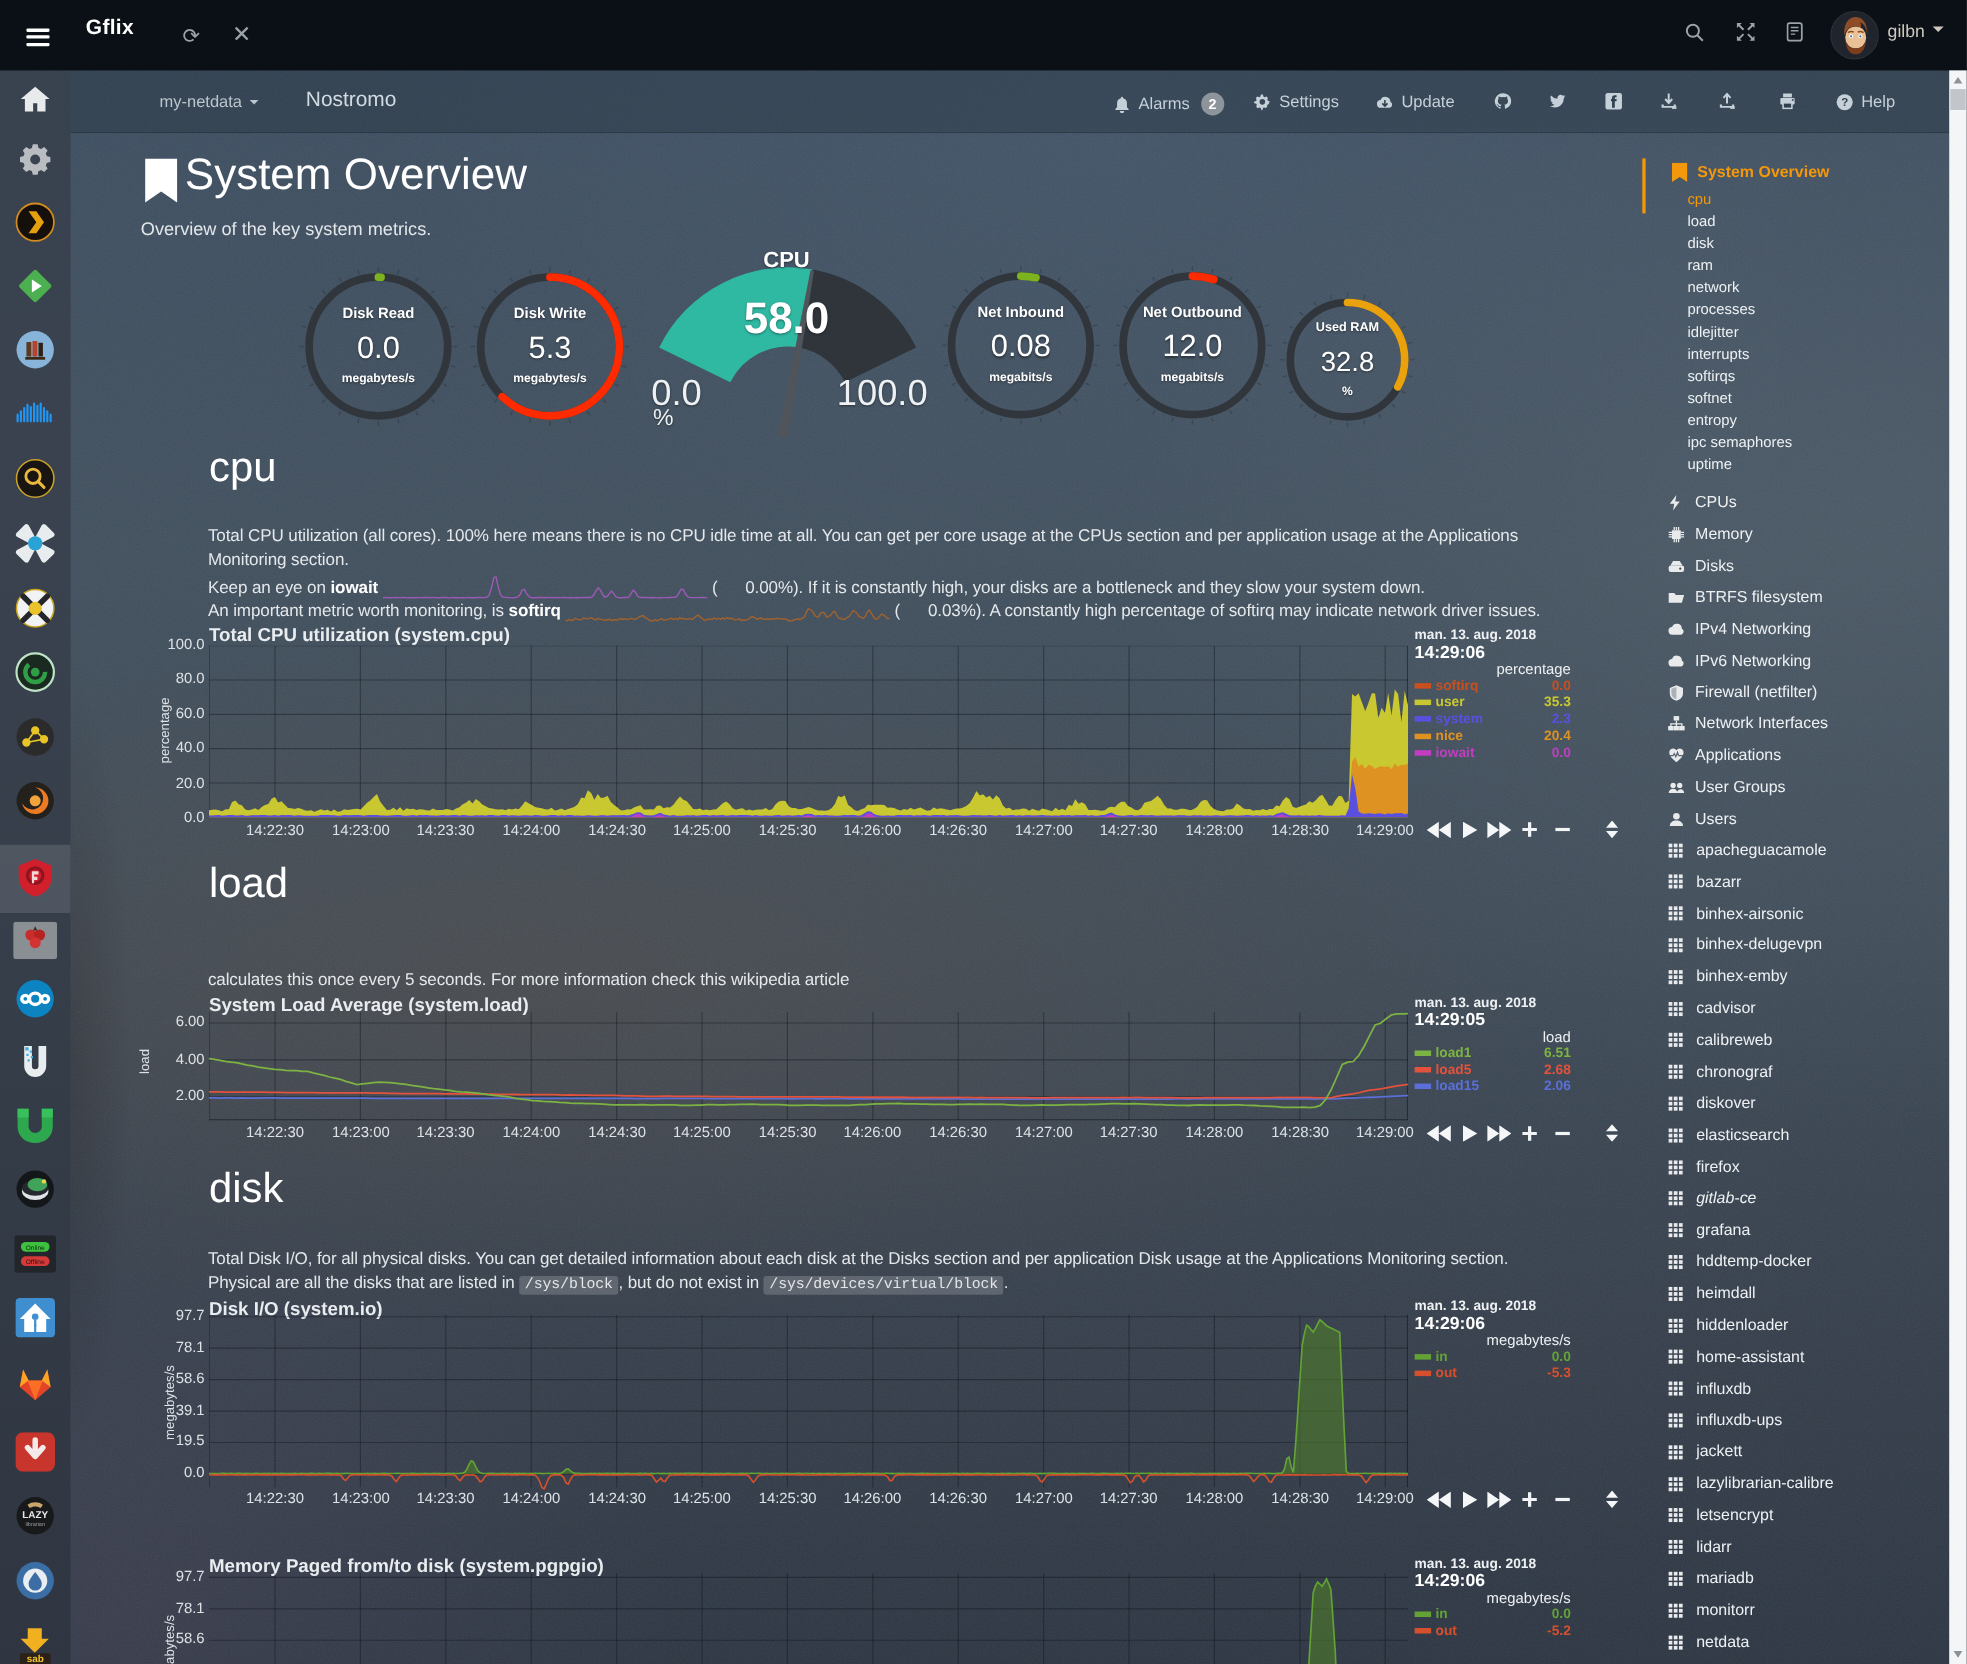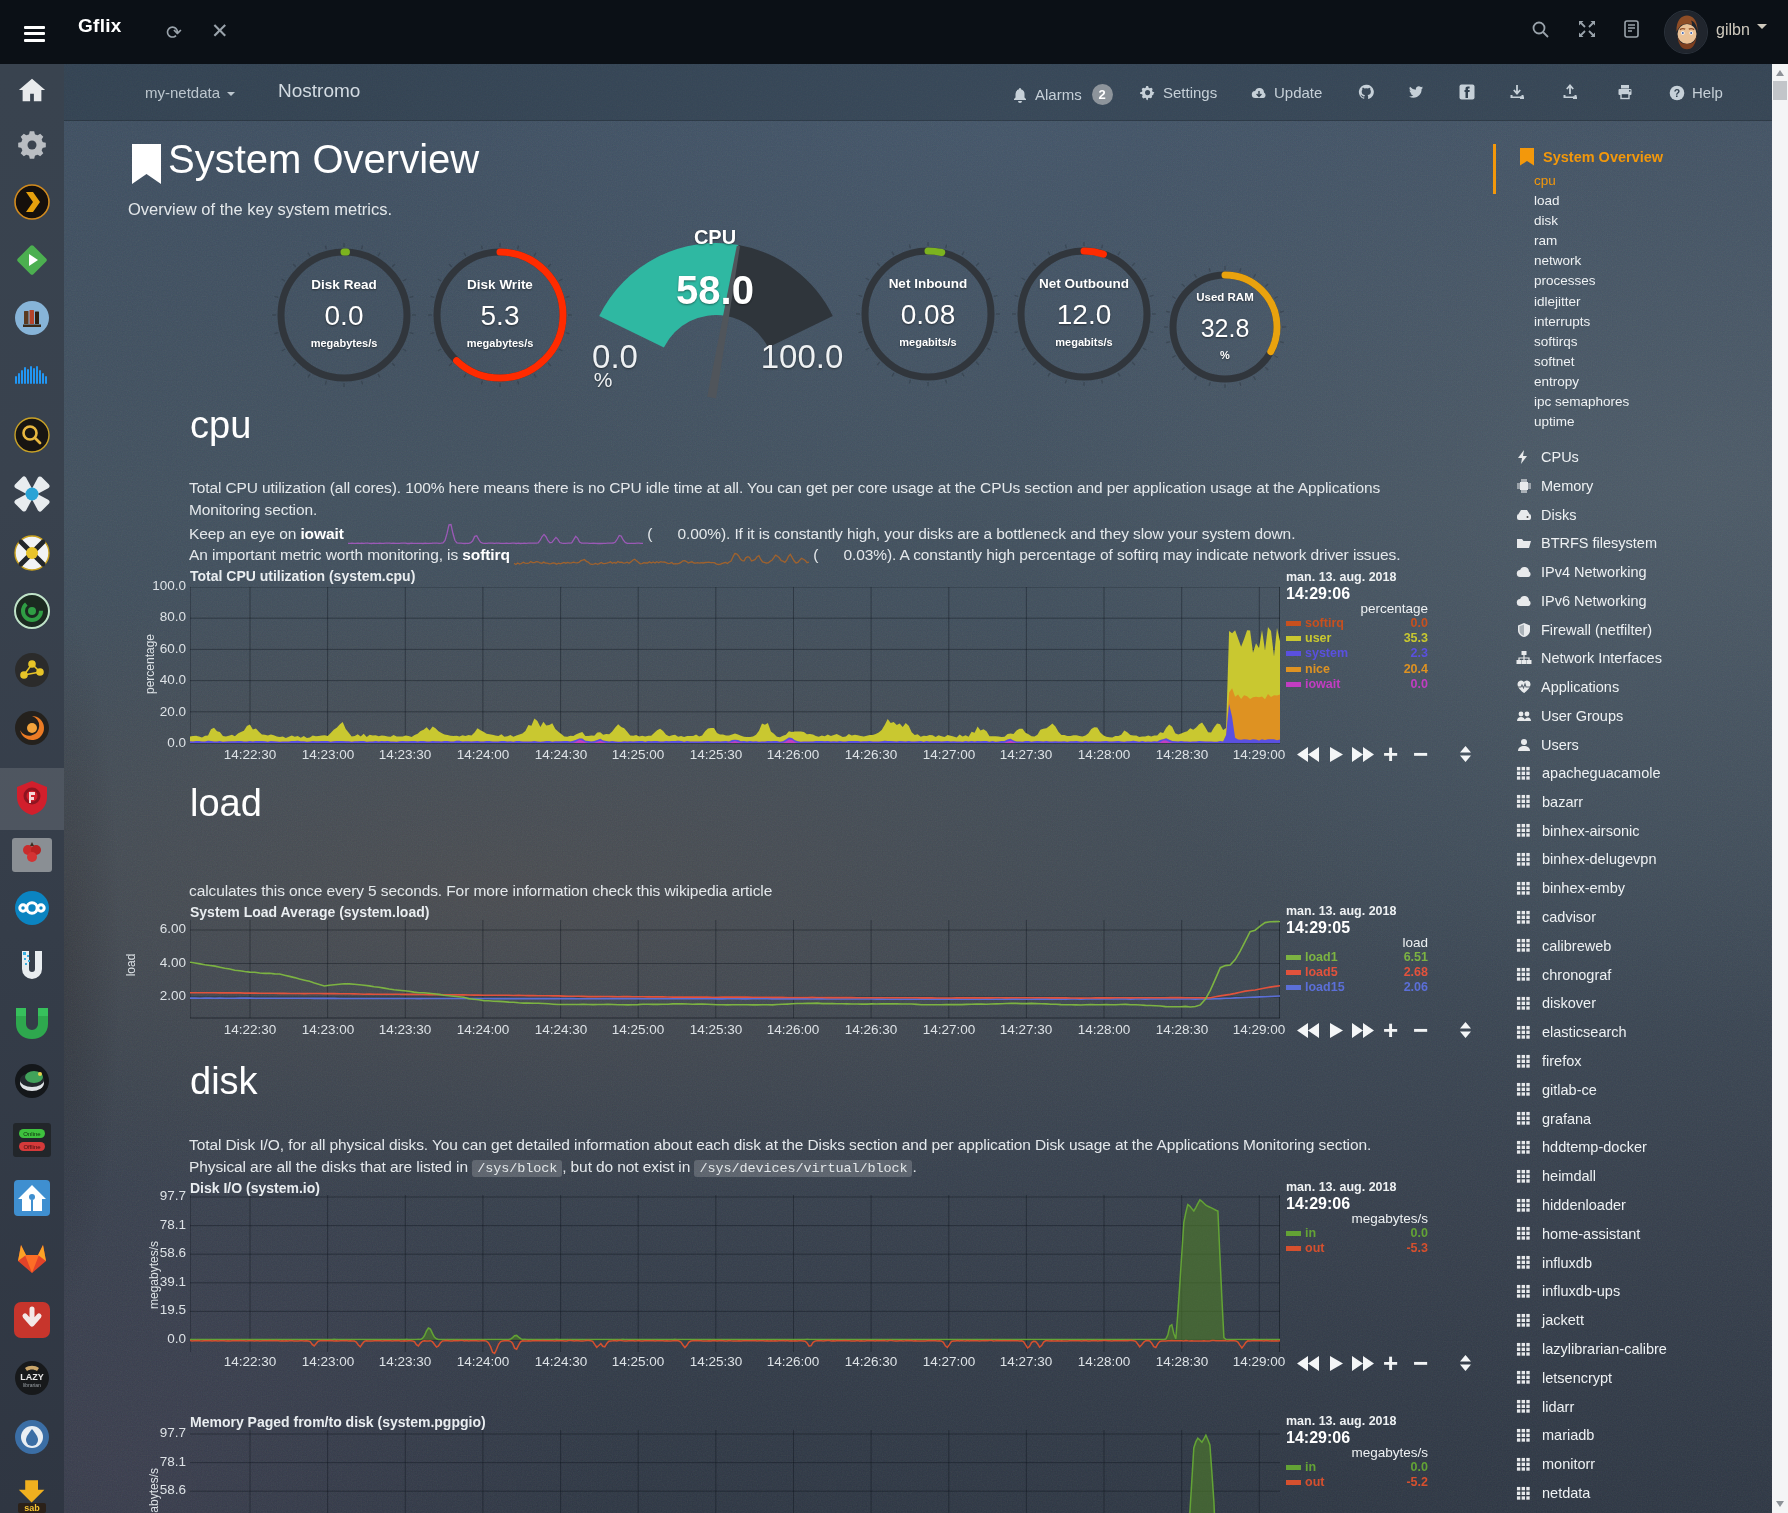--- a/index.html
+++ b/index.html
@@ -52,21 +52,21 @@
 
 #content { position:absolute; left:0; top:0; width:1788px; height:1513px; z-index:5; color:#e3e7ea; }
 h1.big { position:absolute; left:168px; top:137px; font-size:40px; font-weight:normal; color:#fff; }
 #bkm { position:absolute; left:130px; top:144px; }
 .subtitle { position:absolute; left:128px; top:200px; font-size:16.5px; color:#e3e7ea; }
 h2.sec { position:absolute; font-size:38px; font-weight:normal; color:#fff; }
 .para { position:absolute; left:189px; width:1282px; font-size:15.5px; letter-spacing:-0.1px; line-height:22px; color:#e4e8eb; }
 .para b { color:#fff; }
 .para.nw { white-space:nowrap; width:auto; }
 code { font-family:"Liberation Mono", monospace; font-size:13.5px; background:rgba(255,255,255,0.18); color:#e3e7e9; padding:1px 5px; border-radius:3px; }
-.ctitle { position:absolute; left:190px; font-size:14px; font-weight:bold; color:#e9edf0; }
+.ctitle { position:absolute; left:190px; font-size:17px; font-weight:bold; color:#e9edf0; }
 .ylab { position:absolute; font-size:13.5px; color:#dde2e6; text-align:right; width:60px; }
 .xlab { position:absolute; font-size:13.5px; color:#dde2e6; text-align:center; width:76px; }
 .rot { position:absolute; font-size:12px; color:#dde2e6; transform:rotate(-90deg); transform-origin:center; white-space:nowrap; }
 .legend { position:absolute; width:142px; }
 .lg-date { font-size:12.5px; font-weight:bold; color:#eef1f3; }
 .lg-time { font-size:16px; font-weight:bold; color:#fff; margin-top:1px; }
 .lg-unit { position:absolute; right:0; top:31px; font-size:13.5px; color:#eef1f3; }
 .lg-row { position:absolute; left:0; width:142px; height:14px; font-size:12.5px; font-weight:bold; }
 .sw { position:absolute; left:0; top:4px; width:15px; height:5px; }
 .lg-n { position:absolute; left:19px; top:-1px; }
@@ -1159,21 +1159,21 @@
             <rect x="1" y="6" width="3.6" height="3.6"></rect>
             <rect x="6" y="6" width="3.6" height="3.6"></rect>
             <rect x="11" y="6" width="3.6" height="3.6"></rect>
             <rect x="1" y="11" width="3.6" height="3.6"></rect>
             <rect x="6" y="11" width="3.6" height="3.6"></rect>
             <rect x="11" y="11" width="3.6" height="3.6"></rect>
           </g>
         </svg>
         <span>firefox</span>
       </div>
-      <div class="rs-item app" style="top:951.7999999999995px;">
+      <div class="rs-item app" style="top:951.7999999999995px;font-style:italic;">
         <svg width="15" height="15" viewBox="0 0 16 16">
           <g fill="#e8eaec">
             <rect x="1" y="1" width="3.6" height="3.6"></rect>
             <rect x="6" y="1" width="3.6" height="3.6"></rect>
             <rect x="11" y="1" width="3.6" height="3.6"></rect>
             <rect x="1" y="6" width="3.6" height="3.6"></rect>
             <rect x="6" y="6" width="3.6" height="3.6"></rect>
             <rect x="11" y="6" width="3.6" height="3.6"></rect>
             <rect x="1" y="11" width="3.6" height="3.6"></rect>
             <rect x="6" y="11" width="3.6" height="3.6"></rect>

